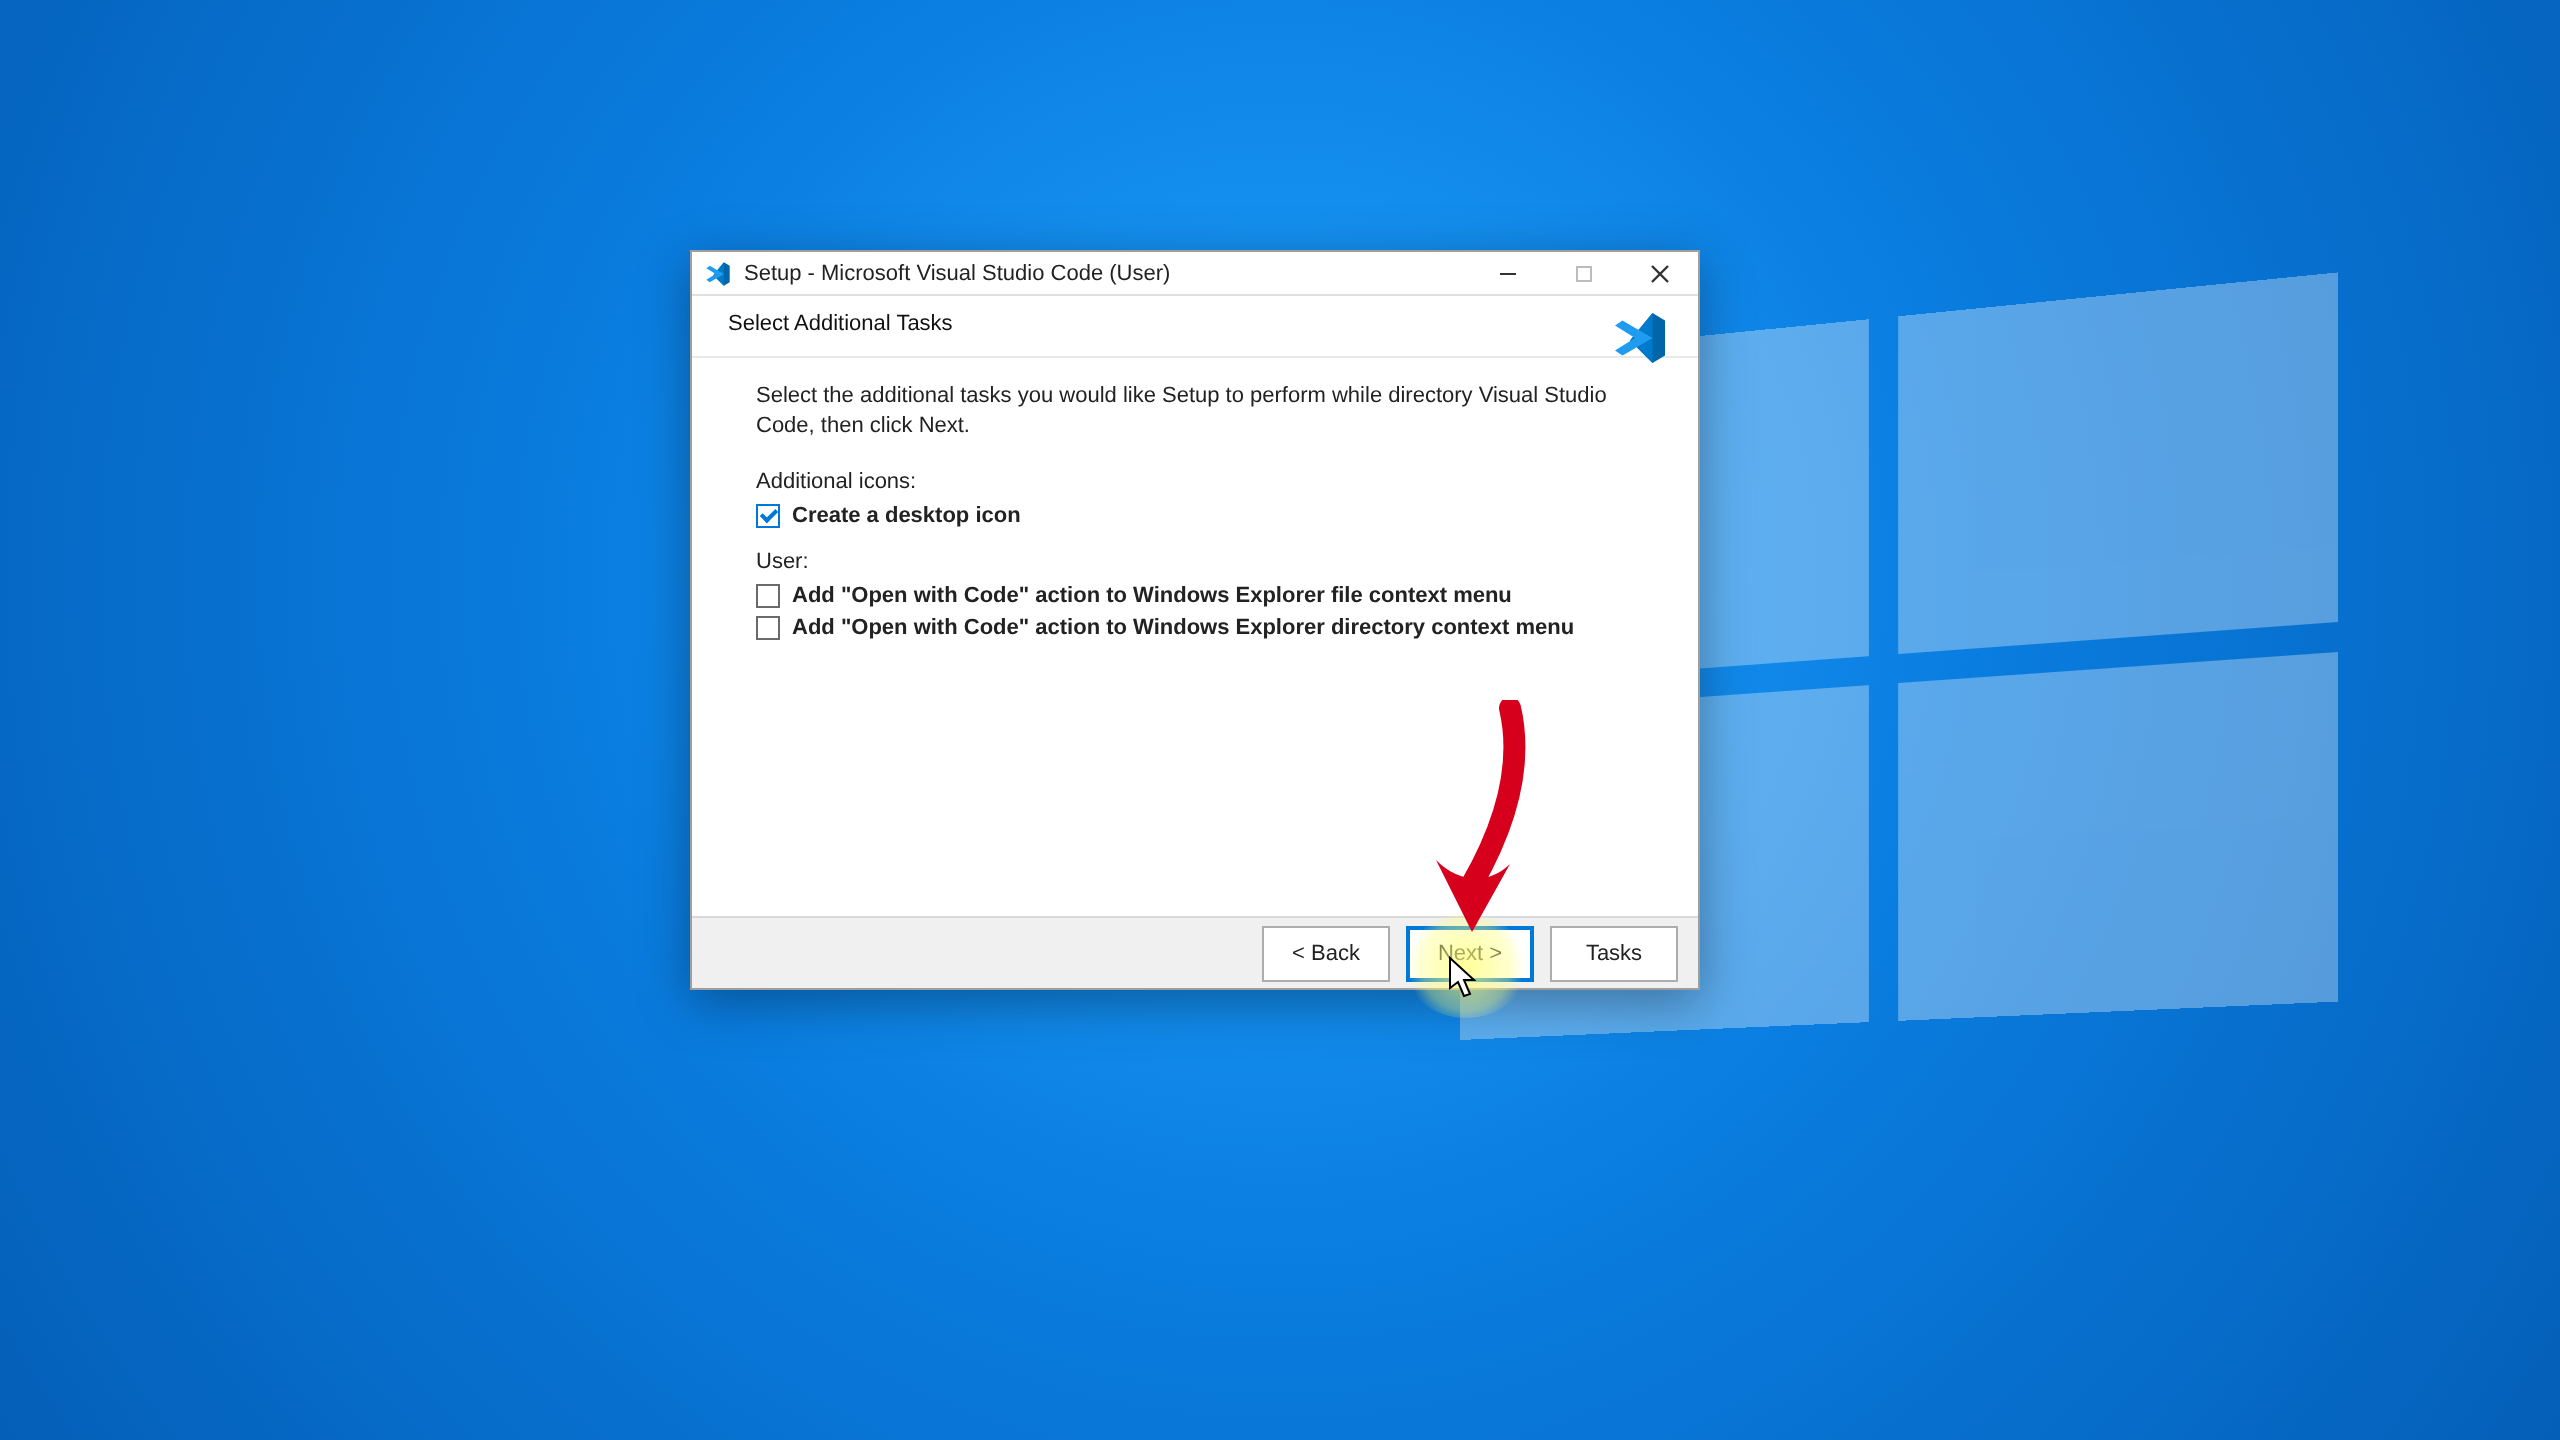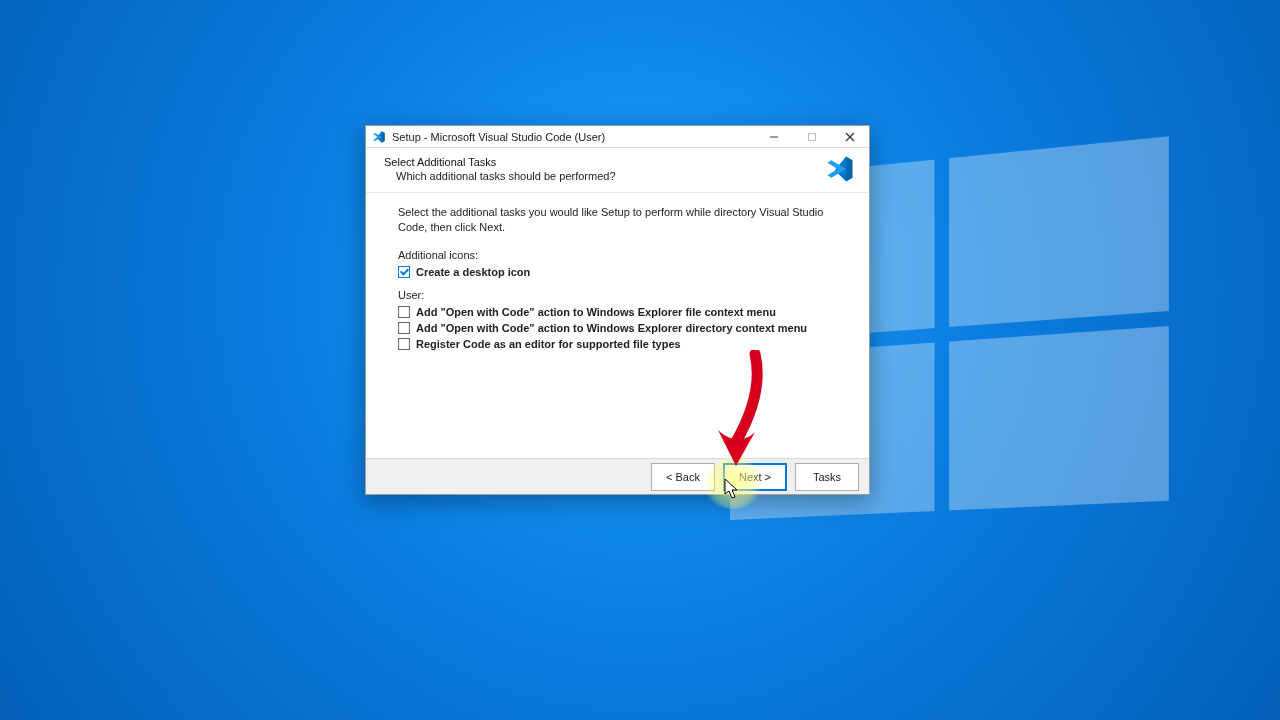--- a/index.html
+++ b/index.html
@@ -18,21 +18,21 @@
     transform: perspective(1400px) rotateY(-13deg) skewY(-4deg);
     transform-origin: left center;
     pointer-events: none;
   }
   .winlogo .q { background: rgba(255,255,255,0.32); }
   
   .installer {
     position: absolute; left: 345px; top: 125px; width: 505px; height: 370px;
     background: #ffffff; border: 1px solid #9e9e9e;
     box-shadow: 0 6px 24px rgba(0,0,0,0.35);
-    display: flex; flex-direction: column; margin-left: 20px;
+    display: flex; flex-direction: column;
   }
   .titlebar {
     height: 22px; display: flex; align-items: center; background: #ffffff;
     border-bottom: 1px solid #e0e0e0;
     position: relative;
   }
   .titlebar .app-icon {
     width: 14px; height: 14px; margin: 0 6px; display: inline-block;
   }
   .titlebar .title { font-size: 11px; color: #222; flex: 1; }
@@ -128,21 +128,20 @@
           <svg width="10" height="10">
               <line x1="1" y1="1" x2="9" y2="9" stroke="#333" stroke-width="1.2"></line>
               <line x1="9" y1="1" x2="1" y2="9" stroke="#333" stroke-width="1.2"></line>
             </svg>
         </div>
       </div>
     </div>
 
     <div class="wiz-header">
       <div class="heading">Select Additional Tasks</div>
-      <div class="sub">Which additional tasks should be performed?</div>
       <span class="vscode-logo">
         <svg viewBox="0 0 24 24" width="30" height="30">
             <path fill="#0065a9" d="M17 2l5 3v14l-5 3-9-9 9-11z"></path>
             <path fill="#007acc" d="M17 2v20l-9-9 9-11z"></path>
             <path fill="#1f9cf0" d="M2 7l3-2 12 7-12 7-3-2 8-5-8-5z"></path>
           </svg>
       </span>
     </div>
 
     <div class="wiz-body">
@@ -158,24 +157,20 @@
       <div class="group-label">User:</div>
 
       <div class="cb-row">
         <input type="checkbox" id="cb2" style="">
         <label for="cb2">Add "Open with Code" action to Windows Explorer file context menu</label>
       </div>
       <div class="cb-row">
         <input type="checkbox" id="cb3" style="">
         <label for="cb3">Add "Open with Code" action to Windows Explorer directory context menu</label>
       </div>
-      <div class="cb-row">
-        <input type="checkbox" id="cb4" style="">
-        <label for="cb4">Register Code as an editor for supported file types</label>
-      </div>
     </div>
 
     <div class="wiz-footer">
       <button class="btn">&lt; Back</button>
       <button class="btn focus">Next &gt;</button>
       <button class="btn">Tasks</button>
     </div>
   </div>
 
   <div class="highlight-spot"></div>

